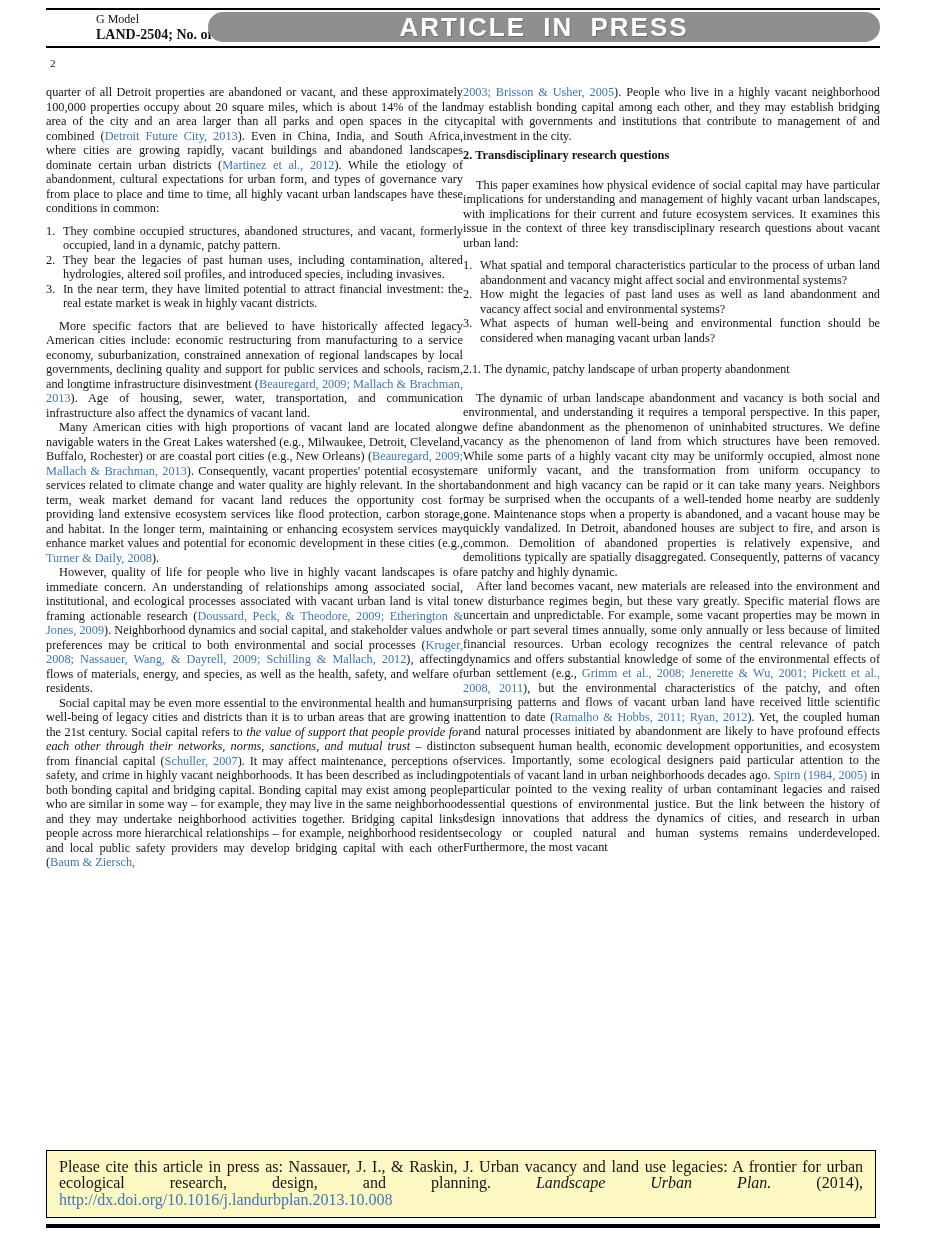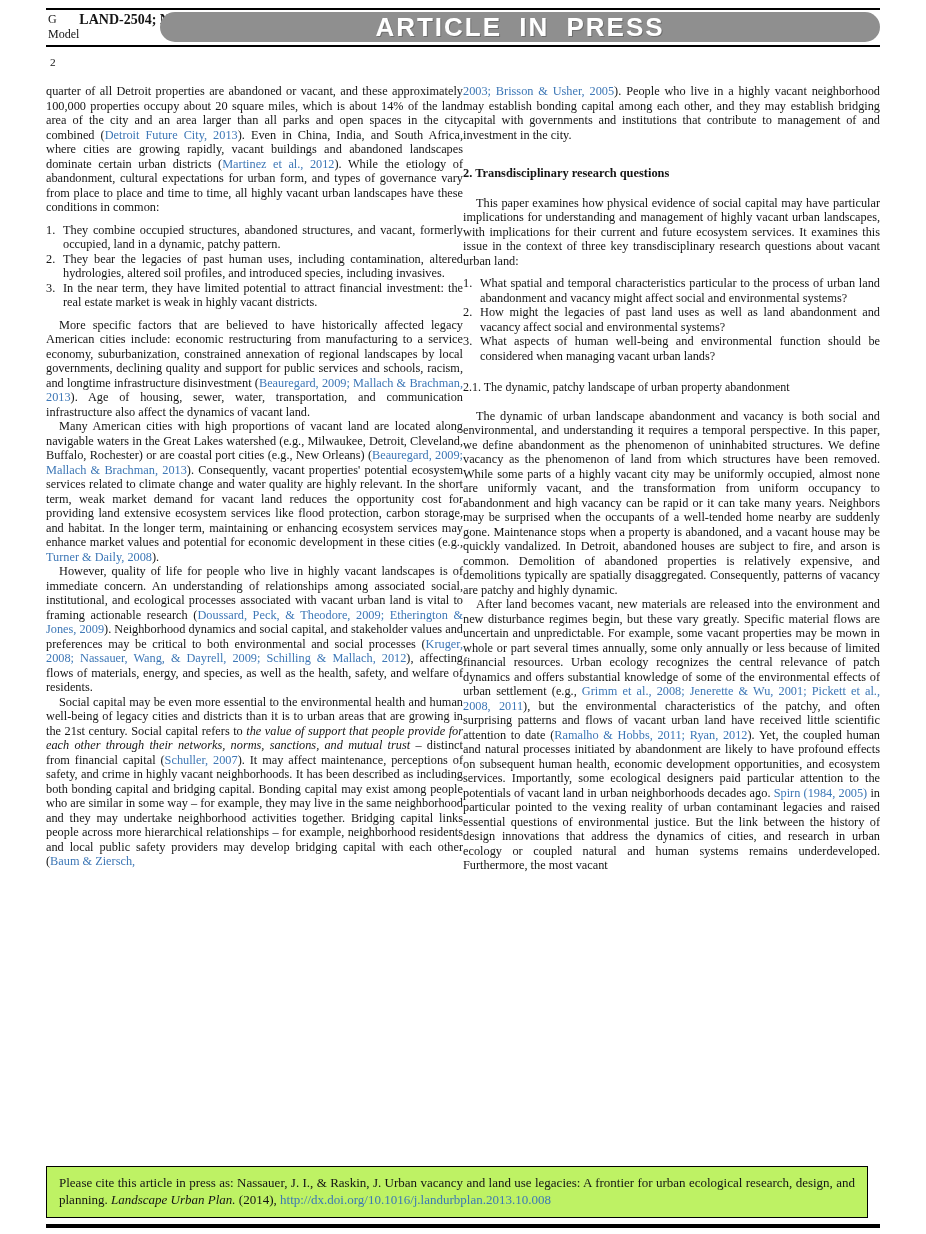--- a/index.html
+++ b/index.html
@@ -13,21 +13,21 @@
   }
   .page { width: 926px; height: 1234px; padding: 8px 46px 0; position: relative; overflow: hidden; }
 
   
   .press-header {
     border-top: 2px solid #000;
     border-bottom: 2px solid #000;
     display: flex; align-items: stretch; gap: 10px;
     padding: 1px 0 3px;
   }
-  .ph-left { width: 104px; display: flex; flex-direction: row; justify-content: space-between; padding: 1px 0 0 2px; }
+  .ph-left { width: 104px; display: flex; flex-direction: column; justify-content: space-between; padding: 1px 0 0 2px; margin-left: 48px; }
   .g-model { font-size: 12px; }
   .model-no { font-size: 14px; font-weight: bold; white-space: nowrap; }
   .banner {
     flex: 1; height: 30px; margin-top: 1px;
     background: var(--banner-bg, #8f8f8f);
     color: var(--banner-text, #ffffff);
     display: flex; align-items: center; justify-content: center;
     font-family: "Liberation Sans", sans-serif;
     font-weight: bold; font-size: 26px; letter-spacing: 2px; word-spacing: 8px;
     text-shadow: 1px 1px 0 #6e6e6e;
@@ -39,33 +39,33 @@
   .page-no { position: absolute; left: 4px; top: 0; }
   .rh-text { display: block; text-align: center; font-style: italic; }
 
   
   .columns { display: flex; max-height: 1084px; overflow: hidden; }
   .col { flex: 1; min-width: 0; font-size: 12.3px; line-height: 14.5px; text-align: justify; hyphens: auto; }
   p.para { margin: 0; }
   p.indent { text-indent: 13px; }
   .cite-link { color: var(--link, #3d77b6); text-decoration: none; cursor: pointer; }
   .em { font-style: italic; }
-  h2.section-heading { font-size: 12.4px; font-weight: bold; margin: 24px 0 15px; text-align: left; }
+  h2.section-heading { font-size: 12.4px; font-weight: bold; margin: 5px 0 15px; text-align: left; }
   h3.subsection-heading { font-size: 12px; font-weight: normal; margin: 17px 0 14px; text-align: left; }
   ol.num-list { list-style: none; counter-reset: item; margin: 8px 0; }
   ol.num-list li { counter-increment: item; padding-left: 17px; position: relative; }
   ol.num-list li::before { content: counter(item) "."; position: absolute; left: 0; top: 0; }
 
   
   .cite-box {
-    position: absolute; left: 46px; right: 58px; bottom: 16px;
+    position: absolute; left: 46px; right: 50px; bottom: 16px;
     border: 1.5px solid #000;
     padding: 8px 12px 9px;
-    font-size: 13px; line-height: 16.5px; text-align: justify;
-    background: #bef264;
+    font-size: 16px; line-height: 16.5px; text-align: justify;
+    background: #fef9c3;
   }
   .bottom-rule { position: absolute; left: 46px; right: 46px; bottom: 6px; height: 4px; background: var(--rule, #000000); }
 </style>
 </head>
 <body>
 
 <div class="page">
 
   <div class="press-header">
     <div class="ph-left">

